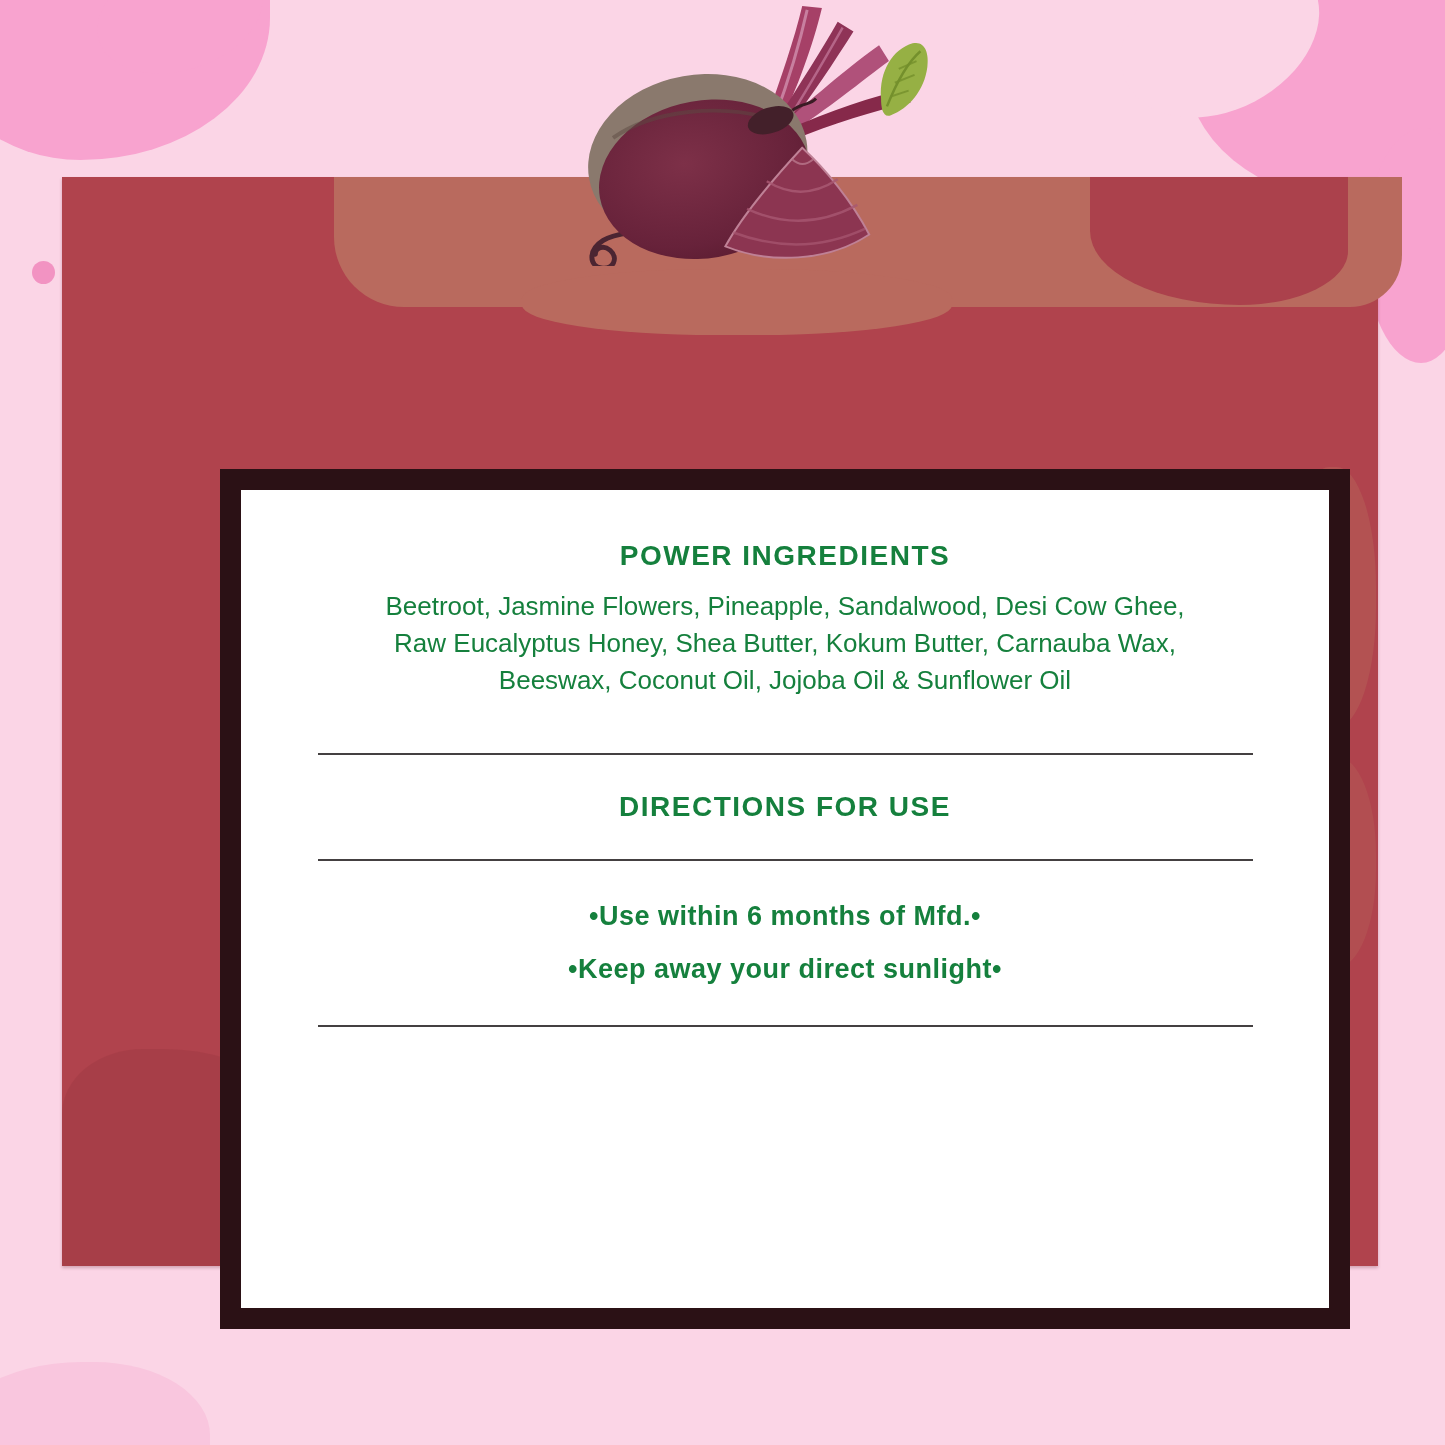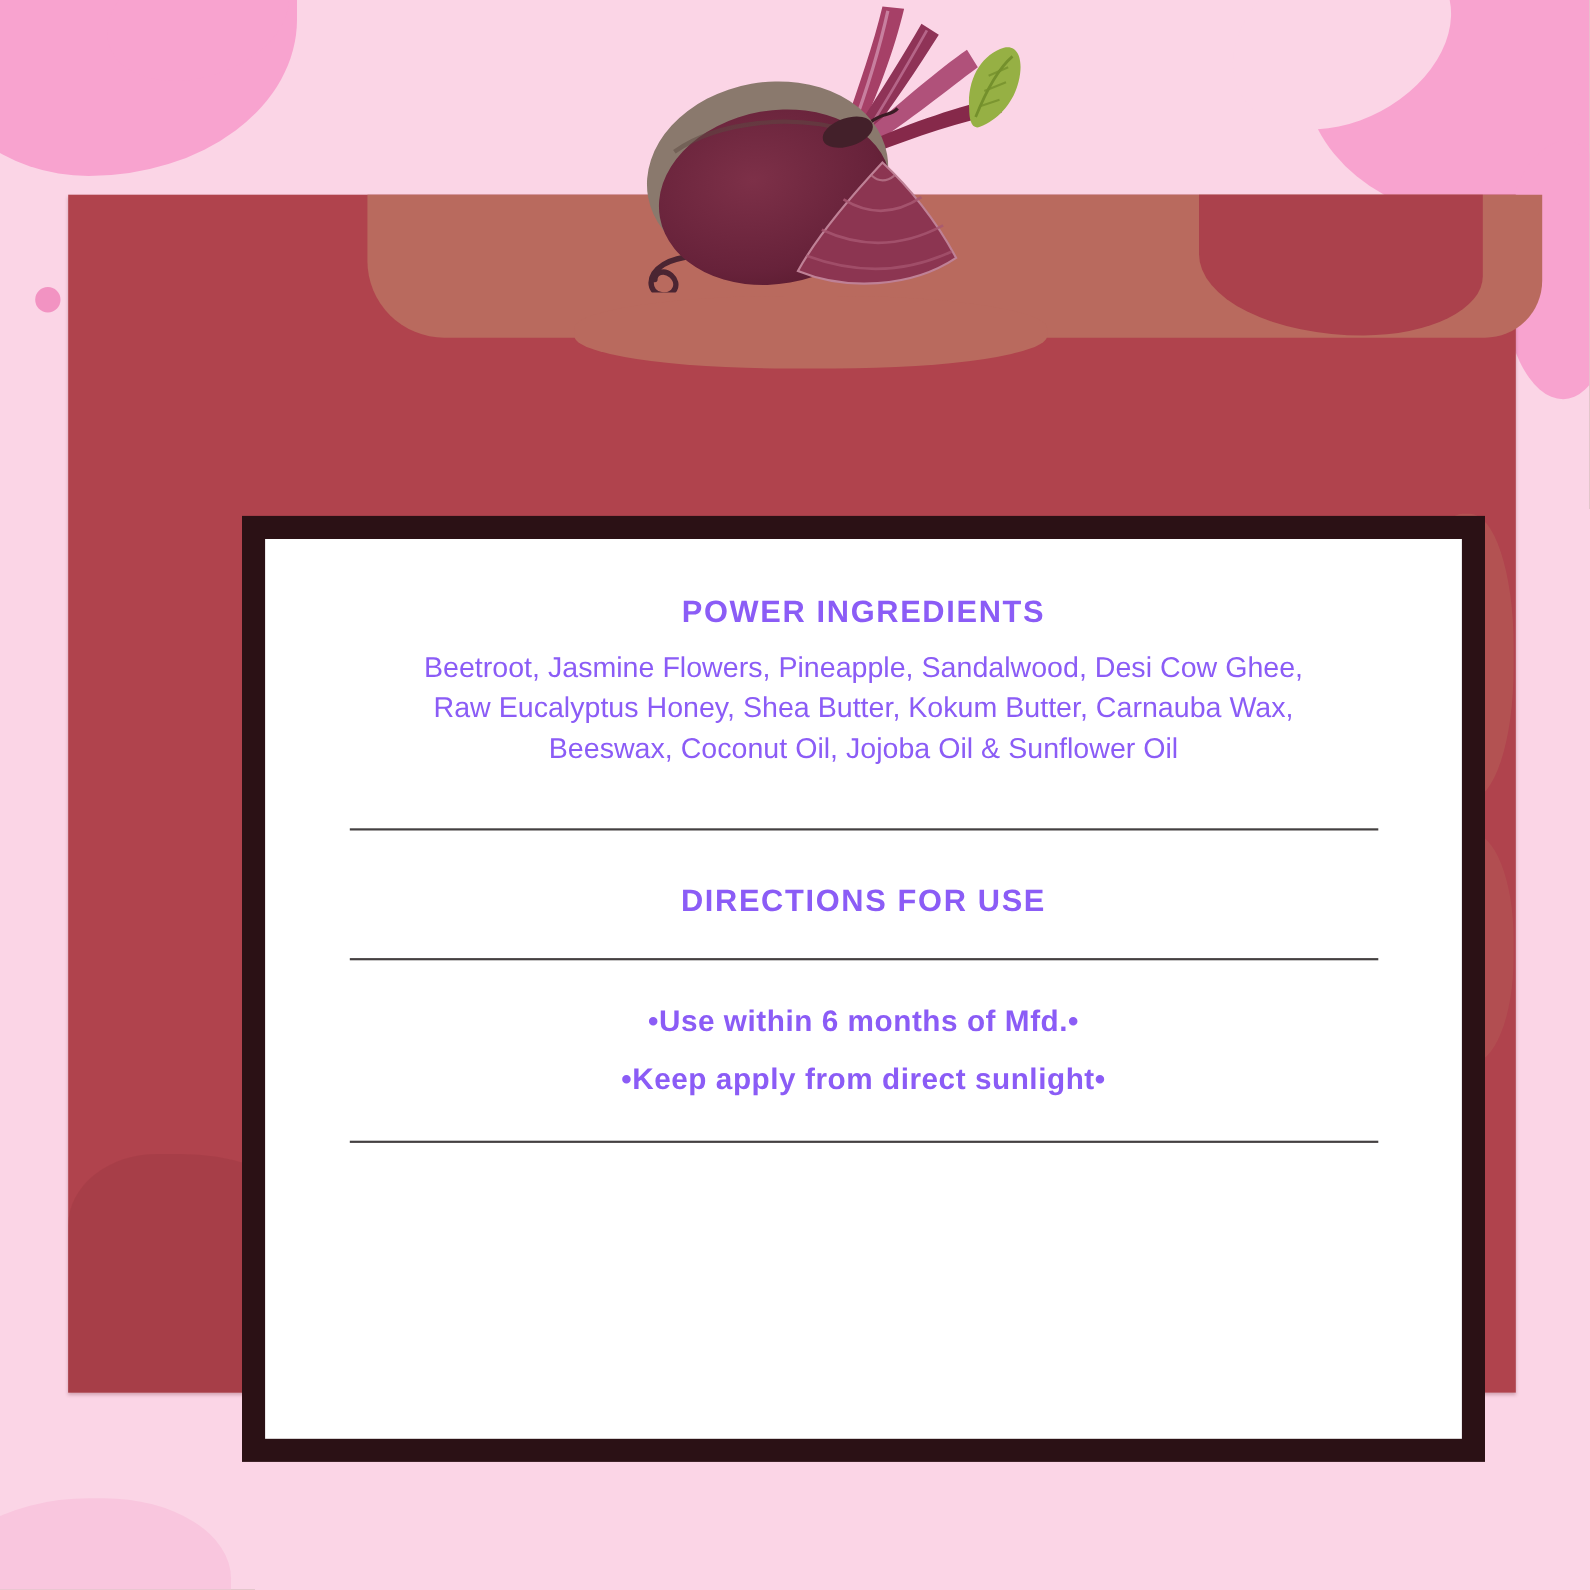--- a/index.html
+++ b/index.html
@@ -1,20 +1,20 @@
 <!DOCTYPE html>
 <html><head>
 <meta charset="utf-8">
 <style>
   html,body{margin:0;padding:0;background:#e9e9e9;}
   #stage{
     position:relative;width:1445px;height:1445px;overflow:hidden;
     background:#fbd5e6;
     font-family:"Liberation Sans", sans-serif;
-    color:#8b5cf6;
+    color:#15803d;
   }
   .blob{position:absolute;background:#f8a3cf;}
   .blob-tl{left:-60px;top:-80px;width:330px;height:240px;border-radius:0 0 62% 46% / 0 0 64% 52%;}
   .blob-tl2{left:95px;top:-40px;width:170px;height:110px;border-radius:50%;transform:rotate(-18deg);}
   .blob-tr{right:-70px;top:-90px;width:330px;height:290px;border-radius:58% 0 0 62% / 66% 0 0 58%;}
   .blob-tr-carve{right:120px;top:-40px;width:210px;height:150px;background:#fbd5e6;border-radius:50%;transform:rotate(-28deg);}
   .blob-right{right:-28px;top:128px;width:108px;height:235px;border-radius:55% 45% 48% 52% / 50% 50% 50% 50%;}
   .dot-left{left:32px;top:261px;width:23px;height:23px;border-radius:50%;background:#f293c2;}
   .blob-bl{left:-60px;top:1362px;width:270px;height:170px;background:#f9c6de;border-radius:55% 45% 50% 50%;}
 
@@ -36,21 +36,21 @@
   }
   .panel{
     position:absolute;left:21px;top:21px;right:21px;bottom:21px;
     background:#ffffff;
     text-align:center;
     padding:30px 45px;box-sizing:border-box;
   }
   .heading{
     font-size:28px;font-weight:700;letter-spacing:1.5px;margin:20px 0 0 0;
   }
-  .heading2{margin-top:48px;}
+  .heading2{margin-top:36px;}
   .body-text{
     font-size:26px;line-height:37px;margin:16px 0 0 0;white-space:pre-line;text-align:center;
   }
   .divider{border:none;border-top:2px solid #444041;margin:54px auto 0 auto;width:935px;max-width:100%;}
   .divider-2{margin-top:36px;}
   .divider-3{margin-top:40px;}
   .note{
     font-size:27px;font-weight:700;letter-spacing:.5px;margin:40px 0 0 0;
   }
   .note-2{margin-top:22px;}
@@ -91,21 +91,21 @@
 
         <hr class="divider">
 
         <div class="heading heading2">DIRECTIONS FOR USE</div>
 
 
         <hr class="divider divider-2">
 
         <div class="note">•Use within 6 months of Mfd.•</div>
 
-        <div class="note note-2">•Keep apply from direct sunlight•</div>
+        <div class="note note-2">•Keep away your direct sunlight•</div>
 
         <hr class="divider divider-3">
 
 
       </div>
     </div>
   </div>
 
   <svg class="beet-svg" viewBox="0 0 360 270" xmlns="http://www.w3.org/2000/svg">
     <defs>

